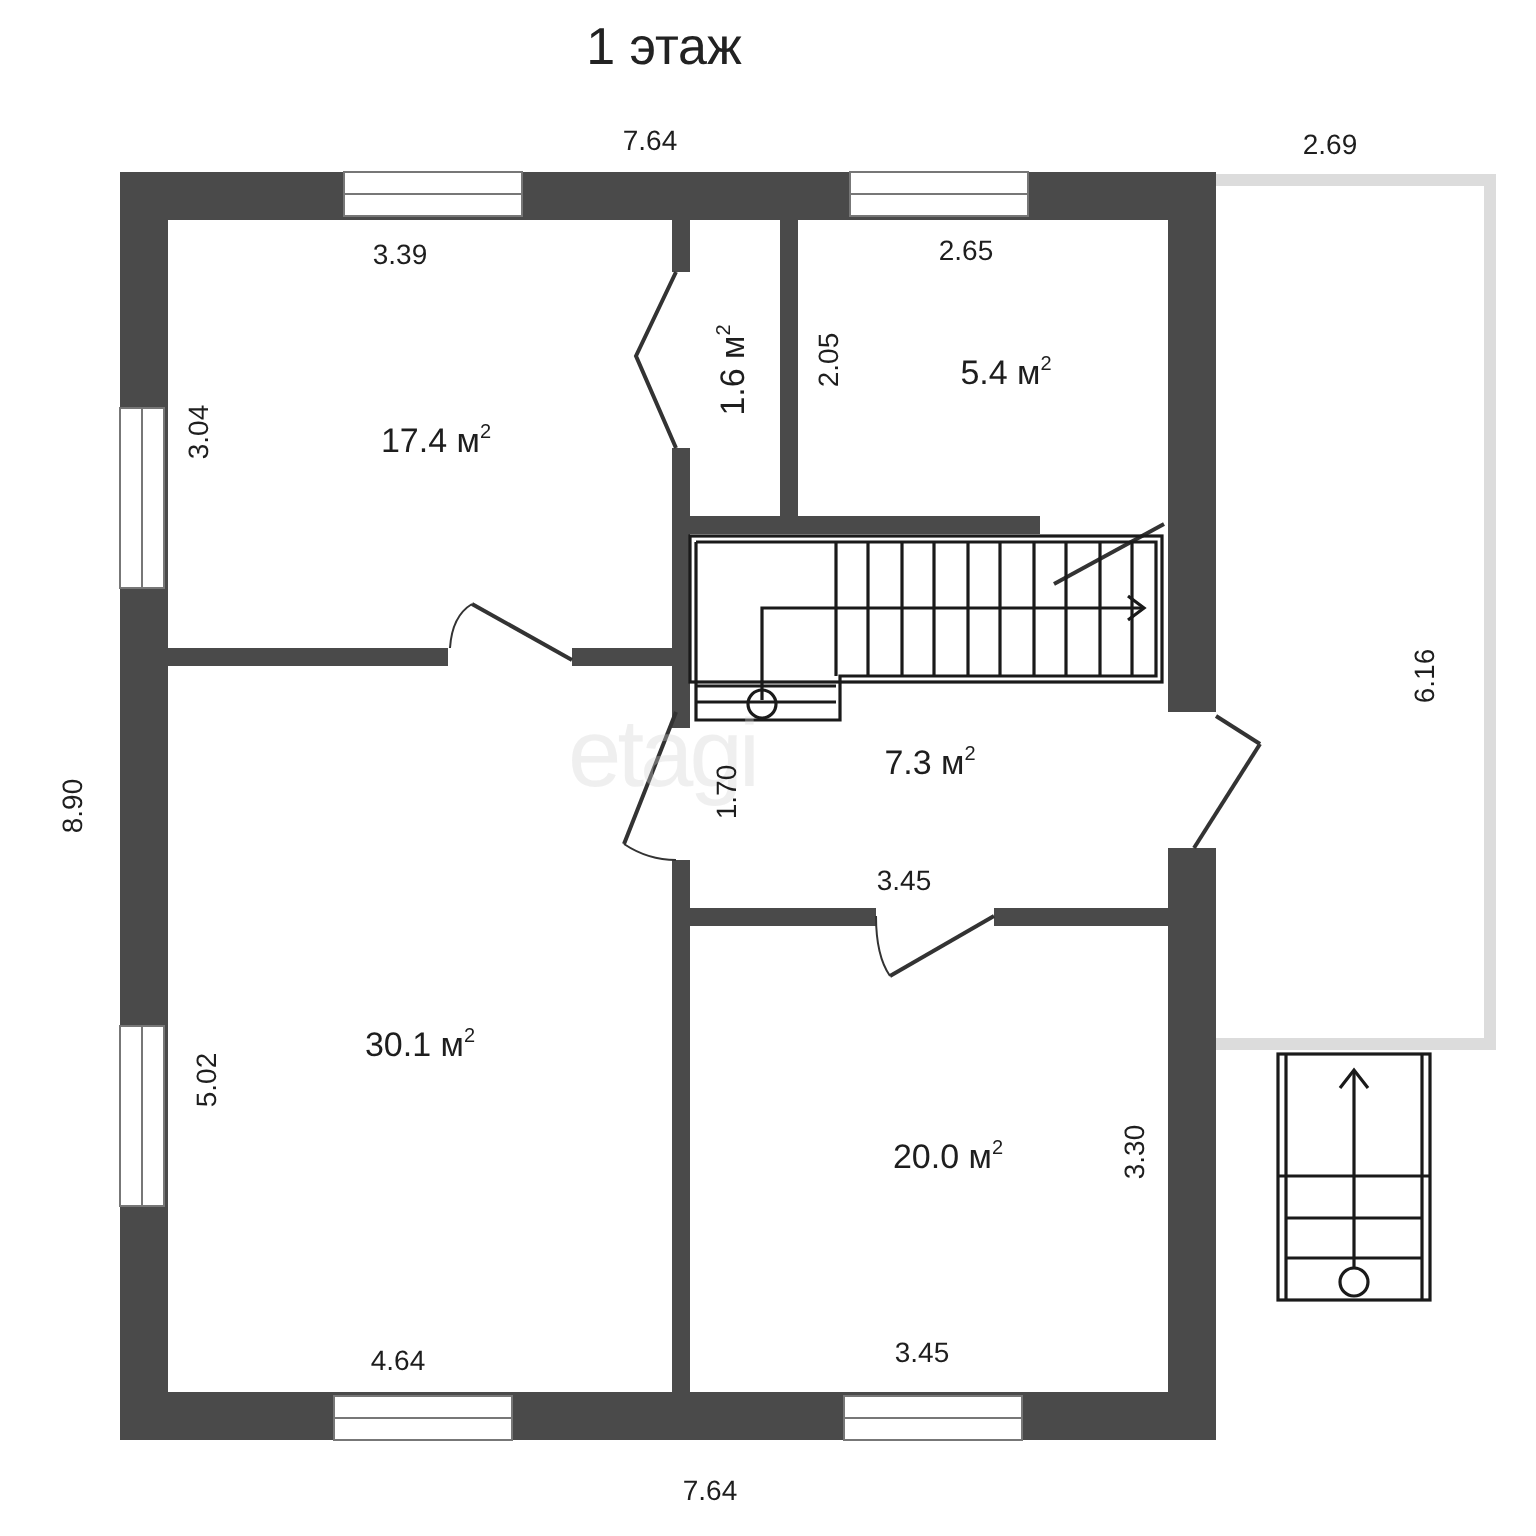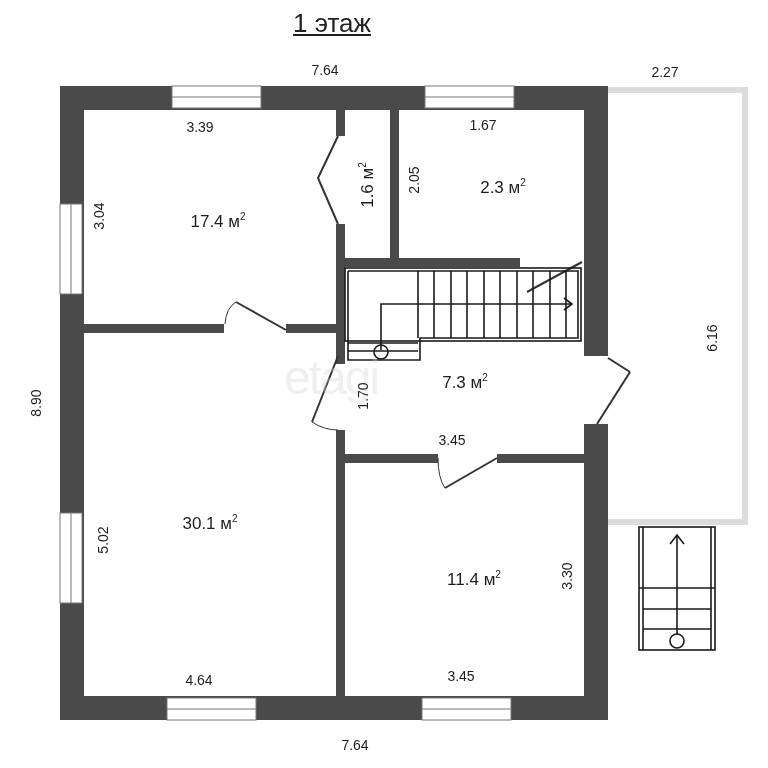--- a/index.html
+++ b/index.html
@@ -1,19 +1,19 @@
 <!DOCTYPE html>
 <html><head>
 <meta charset="utf-8">
 <style>
   html, body { margin: 0; padding: 0; background: #ffffff; }
   body { width: 768px; height: 768px; position: relative; overflow: hidden;
          font-family: "Liberation Sans", "DejaVu Sans", sans-serif; }
   .title { position: absolute; left: 0; width: 664px; top: 8px; text-align: center;
-           font-size: 26px; color: #222; text-decoration: underline; }
+           font-size: 26px; color: #222; }
   svg { position: absolute; left: 0; top: 0; }
   .lbl { position: absolute; color: #1e1e1e; font-size: 14px; white-space: nowrap; }
   .area { position: absolute; color: #1e1e1e; font-size: 17px; white-space: nowrap; }
   .area sup { font-size: 10px; vertical-align: 7px; }
   .rot { transform-origin: center center; transform: translate(-50%, -50%) rotate(-90deg); }
   .cen { transform: translate(-50%, -50%); }
   .watermark { position: absolute; left: 284px; top: 350px; font-size: 48px; font-weight: normal;
                color: rgba(210,210,210,0.35); letter-spacing: -2px; }
 </style>
 </head>
@@ -102,34 +102,34 @@
     <line x1="643" y1="629" x2="711" y2="629"></line>
     <line x1="677" y1="634" x2="677" y2="535"></line>
     <polyline points="670,544 677,535 684,544"></polyline>
     <circle cx="677" cy="641" r="7"></circle>
   </g>
 </svg>
 
 <div class="watermark">etagi</div>
 
 <div class="lbl cen" style="left:325px;top:70px">7.64</div>
-<div class="lbl cen" style="left:665px;top:72px">2.27</div>
+<div class="lbl cen" style="left:665px;top:72px">2.69</div>
 <div class="lbl rot" style="left:36px;top:403px">8.90</div>
 <div class="lbl cen" style="left:355px;top:745px">7.64</div>
 <div class="lbl rot" style="left:712px;top:338px">6.16</div>
 
 <div class="lbl cen" style="left:200px;top:127px">3.39</div>
 <div class="lbl rot" style="left:99px;top:216px">3.04</div>
-<div class="lbl cen" style="left:483px;top:125px">1.67</div>
+<div class="lbl cen" style="left:483px;top:125px">2.65</div>
 <div class="lbl rot" style="left:414px;top:180px">2.05</div>
 <div class="lbl cen" style="left:452px;top:440px">3.45</div>
 <div class="lbl rot" style="left:363px;top:396px">1.70</div>
 <div class="lbl cen" style="left:199px;top:680px">4.64</div>
 <div class="lbl rot" style="left:103px;top:540px">5.02</div>
 <div class="lbl cen" style="left:461px;top:676px">3.45</div>
 <div class="lbl rot" style="left:567px;top:576px">3.30</div>
 
 <div class="area cen" style="left:218px;top:221px"><span>17.4 м</span><sup>2</sup></div>
 <div class="area rot" style="left:367px;top:185px"><span>1.6 м</span><sup>2</sup></div>
-<div class="area cen" style="left:503px;top:187px"><span>2.3 м</span><sup>2</sup></div>
+<div class="area cen" style="left:503px;top:187px"><span>5.4 м</span><sup>2</sup></div>
 <div class="area cen" style="left:465px;top:382px"><span>7.3 м</span><sup>2</sup></div>
 <div class="area cen" style="left:210px;top:523px"><span>30.1 м</span><sup>2</sup></div>
-<div class="area cen" style="left:474px;top:579px"><span>11.4 м</span><sup>2</sup></div>
+<div class="area cen" style="left:474px;top:579px"><span>20.0 м</span><sup>2</sup></div>
 
 </body></html>

